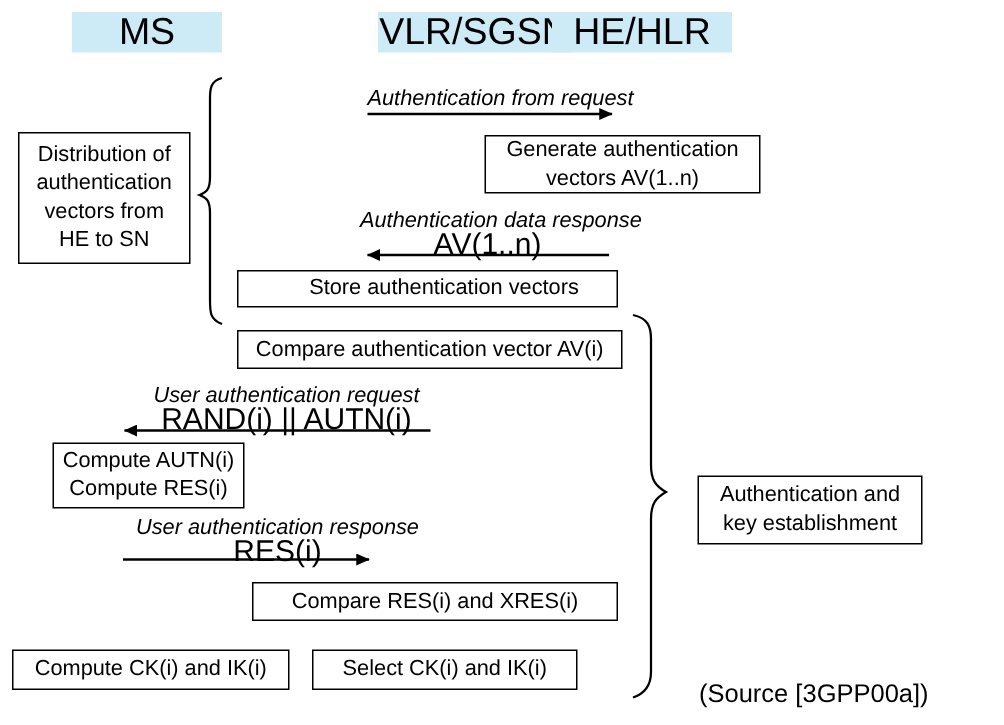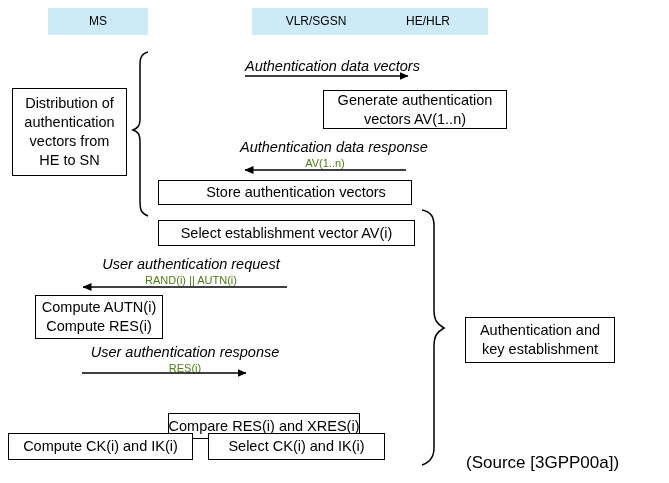--- a/index.html
+++ b/index.html
@@ -16,21 +16,21 @@
     height: 483px;
     background: #ffffff;
     overflow: hidden;
   }
 
   
   .header-band {
     position: absolute;
     background: #cdeaf7;
     color: #000000;
-    font-size: 12px;
+    font-size: 25px;
     line-height: 27px;
     height: 27px;
     text-align: center;
     white-space: nowrap;
   }
 
   
   .pbox {
     position: absolute;
     background: #ffffff;
@@ -53,23 +53,23 @@
     position: absolute;
     font-style: italic;
     font-size: 14.5px;
     line-height: 17px;
     color: #000000;
     white-space: nowrap;
     text-align: center;
   }
   .msg-plain {
     position: absolute;
-    font-size: 11px;
+    font-size: 20px;
     line-height: 17px;
-    color: #4d7c0f;
+    color: #000000;
     white-space: nowrap;
     text-align: center;
   }
 
   
   .source-note {
     position: absolute;
     font-size: 17px;
     line-height: 21px;
     color: #000000;
@@ -117,42 +117,42 @@
   <div class="pbox" style="left:323px; top:90px; width:184px; height:39px;">
     <span>Generate authentication</span>
     <span>vectors AV(1..n)</span>
   </div>
 
   <div class="pbox" style="left:158px; top:180px; width:254px; height:25px;padding-left:28px;">
     <span>Store authentication vectors</span>
   </div>
 
   <div class="pbox" style="left:158px; top:220px; width:257px; height:26px;">
-    <span>Select establishment vector AV(i)</span>
+    <span>Compare authentication vector AV(i)</span>
   </div>
 
   <div class="pbox" style="left:35px; top:295px; width:128px; height:44px;">
     <span>Compute AUTN(i)</span>
     <span>Compute RES(i)</span>
   </div>
 
-  <div class="pbox" style="left:168px; top:413px; width:192px; height:26px;">
+  <div class="pbox" style="left:168px; top:388px; width:244px; height:26px;">
     <span>Compare RES(i) and XRES(i)</span>
   </div>
 
   <div class="pbox" style="left:8px; top:433px; width:185px; height:27px;">
     <span>Compute CK(i) and IK(i)</span>
   </div>
 
   <div class="pbox" style="left:208px; top:433px; width:177px; height:27px;">
     <span>Select CK(i) and IK(i)</span>
   </div>
 
   <div class="msg-italic" style="left:245px; top:58px; width:163px;">
-    <span>Authentication data vectors</span>
+    <span>Authentication from request</span>
   </div>
 
   <div class="msg-italic" style="left:240px; top:139px; width:170px;">
     <span>Authentication data response</span>
   </div>
   <div class="msg-plain" style="left:240px; top:155px; width:170px;">
     <span>AV(1..n)</span>
   </div>
 
   <div class="msg-italic" style="left:96px; top:256px; width:190px;">

